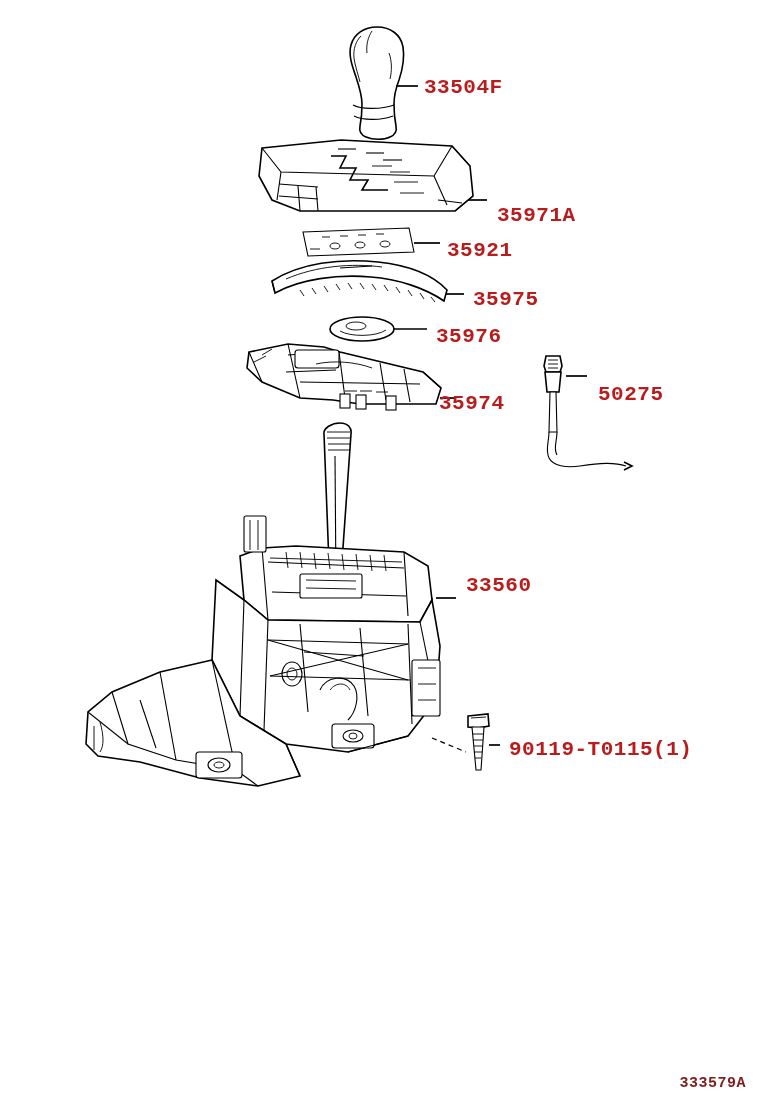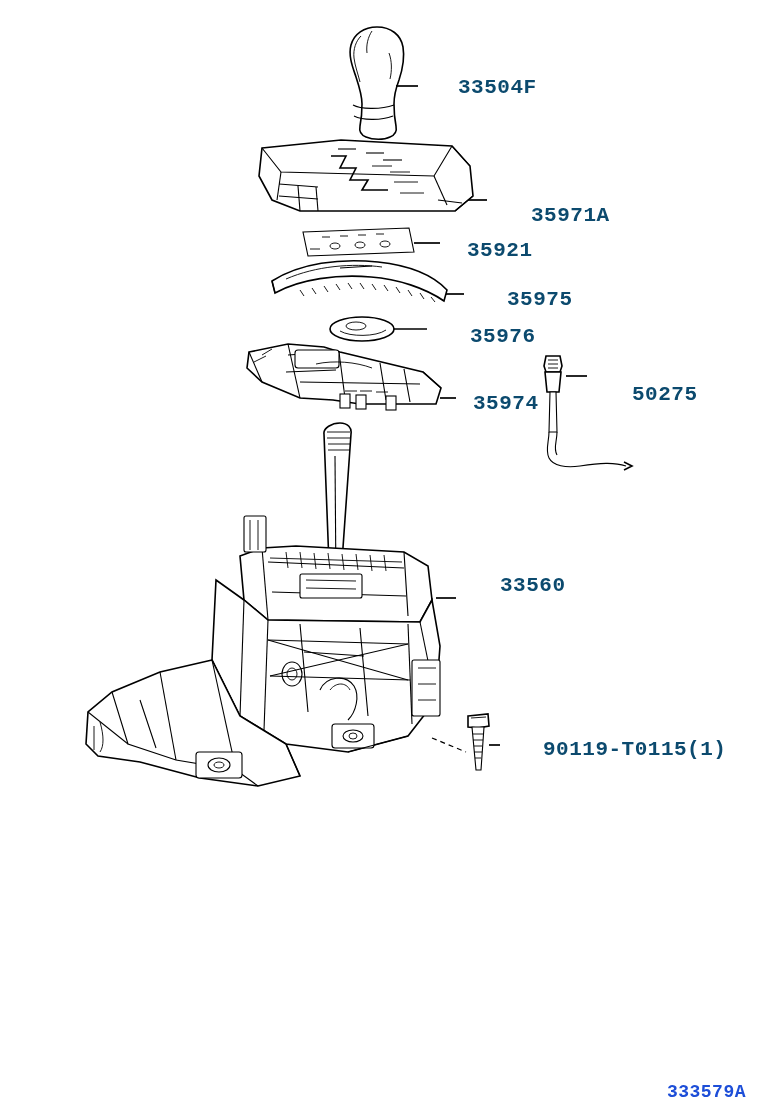--- a/index.html
+++ b/index.html
@@ -15,33 +15,32 @@
     width: 760px;
     height: 1112px;
     background: #ffffff;
     overflow: hidden;
   }
   .label {
     position: absolute;
     font-family: "Liberation Mono", monospace;
     font-size: 21px;
     font-weight: 700;
-    color: #0c4a6e;
+    color: #b91c1c;
     letter-spacing: 0.5px;
     white-space: nowrap;
-    margin-left: 34px;
   }
   .footer-code {
     position: absolute;
     right: 14px;
-    bottom: 10px;
+    bottom: 20px;
     font-family: "Liberation Mono", monospace;
-    font-size: 18px;
+    font-size: 15px;
     font-weight: 700;
-    color: #1d4ed8;
+    color: #7f1d1d;
     letter-spacing: 0.5px;
   }
   svg.art {
     position: absolute;
     left: 0;
     top: 0;
     width: 760px;
     height: 1112px;
   }
   .ln { stroke: #000; stroke-width: 1.6; fill: none; }
@@ -220,21 +219,21 @@
       <path class="hair" d="M473 734 L483 734 M473 740 L483 740 M474 746 L482 746 M474 752 L482 752 M475 758 L481 758"></path>
       <path class="hair" d="M471 718 L486 717"></path>
       <path class="dash" d="M432 738 L466 752"></path>
     </g>
     <path class="lead" d="M489 745 L500 745"></path>
 
   </svg>
 
   <div class="label" style="left:424px; top:76px;">33504F</div>
   <div class="label" style="left:497px; top:204px;">35971A</div>
-  <div class="label" style="left:433px; top:239px;">35921</div>
+  <div class="label" style="left:447px; top:239px;">35921</div>
   <div class="label" style="left:473px; top:288px;">35975</div>
   <div class="label" style="left:436px; top:325px;">35976</div>
   <div class="label" style="left:439px; top:392px;">35974</div>
   <div class="label" style="left:598px; top:383px;">50275</div>
   <div class="label" style="left:466px; top:574px;">33560</div>
   <div class="label" style="left:509px; top:738px;">90119-T0115(1)</div>
 
   <div class="footer-code">333579A</div>
 
 </div>

